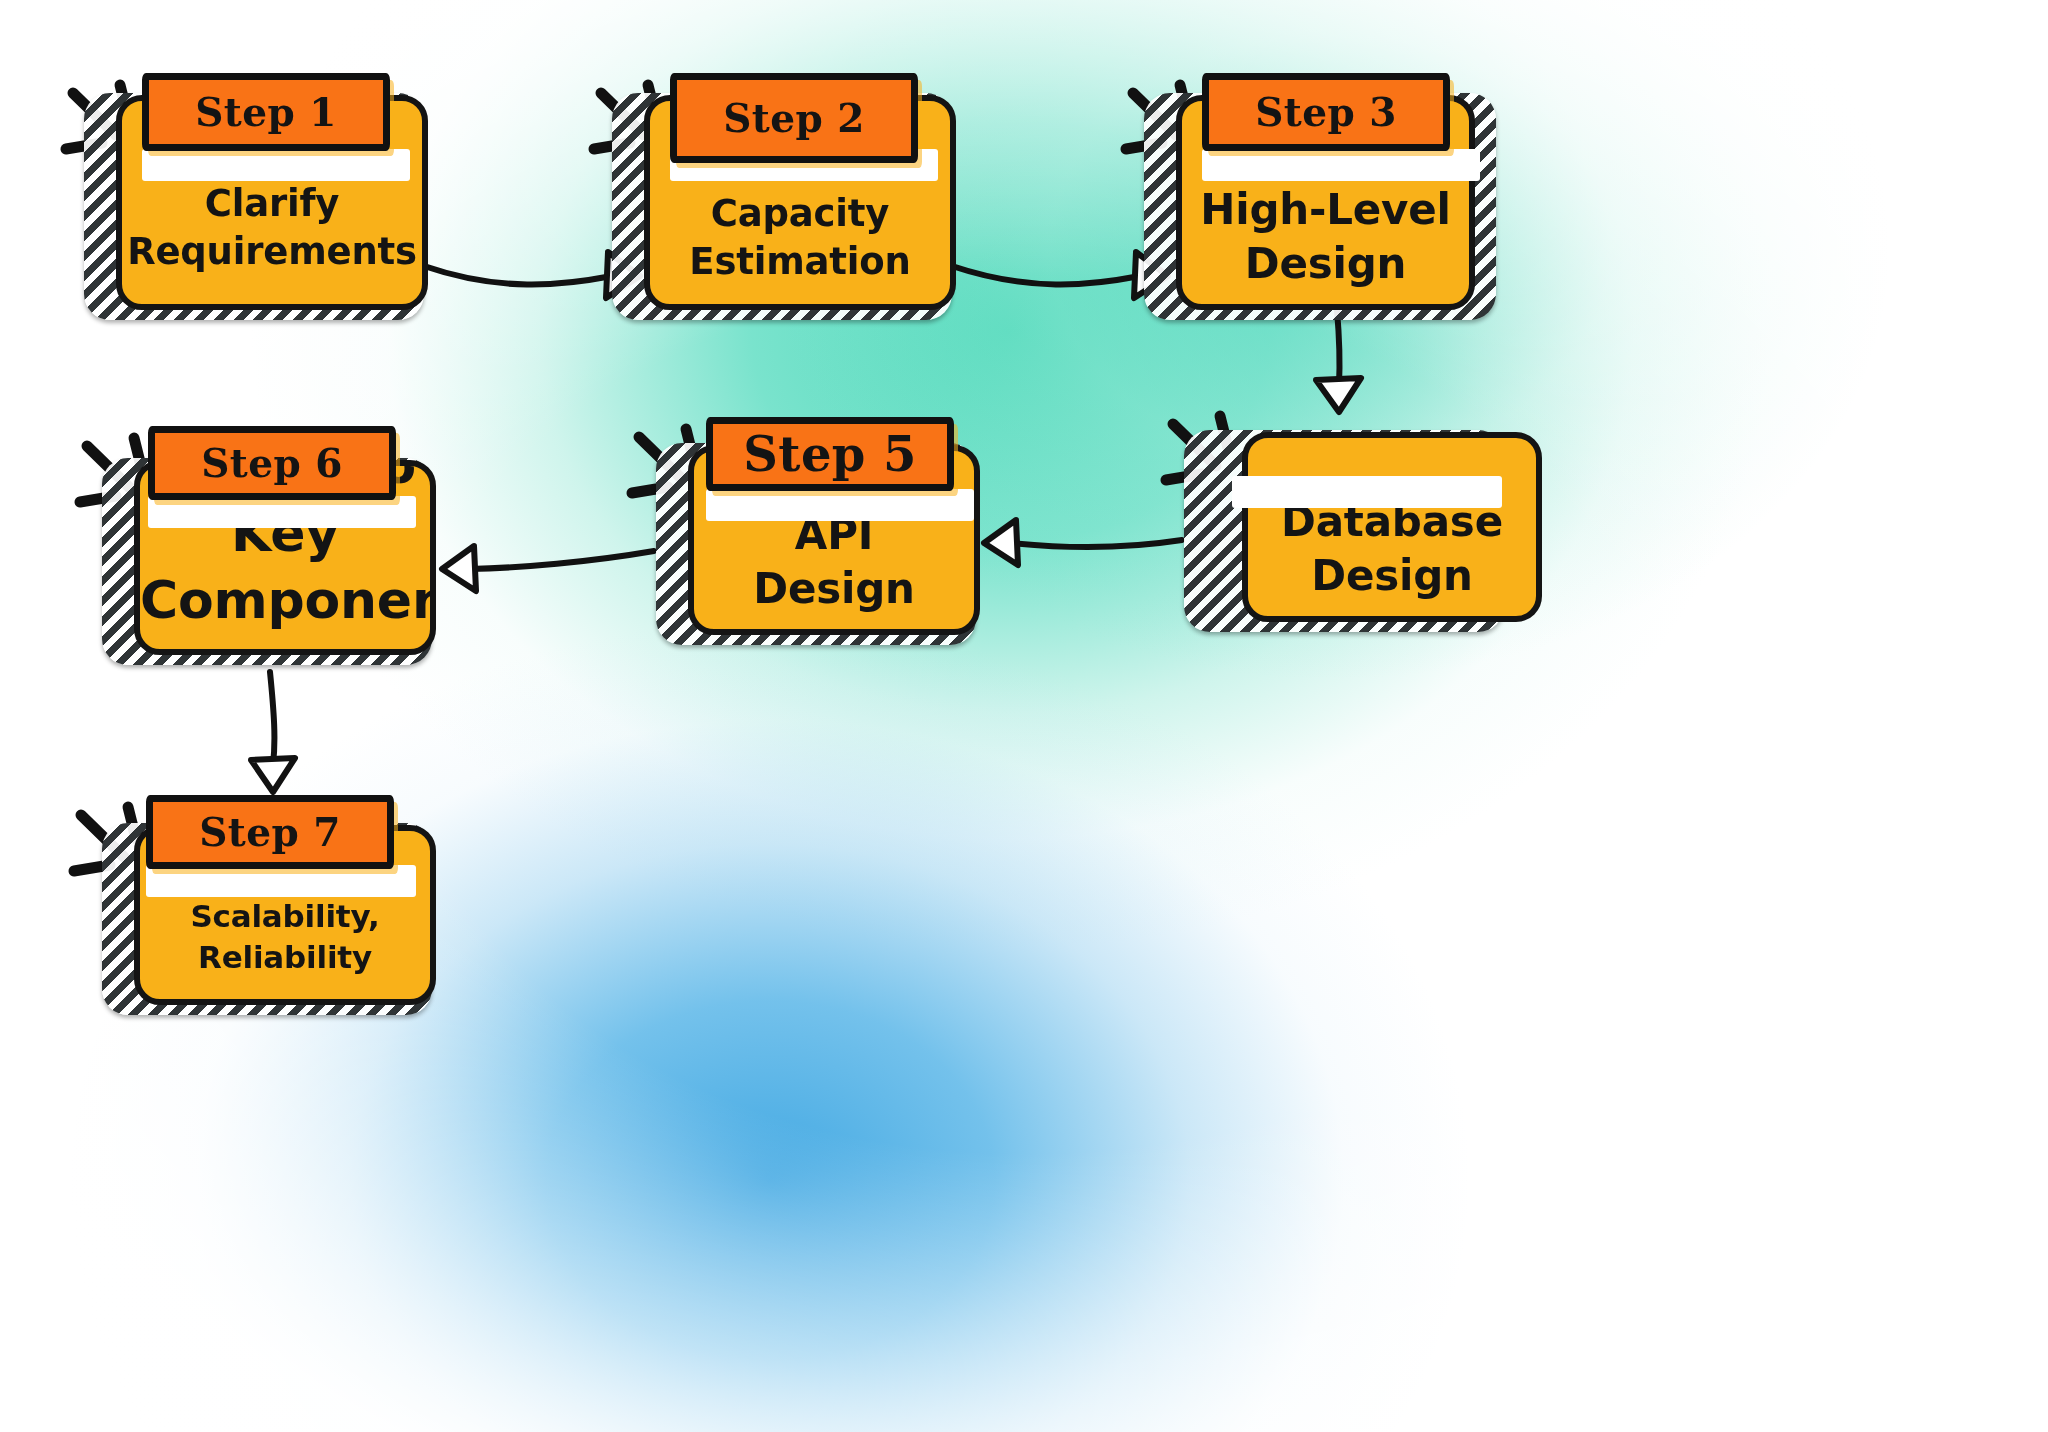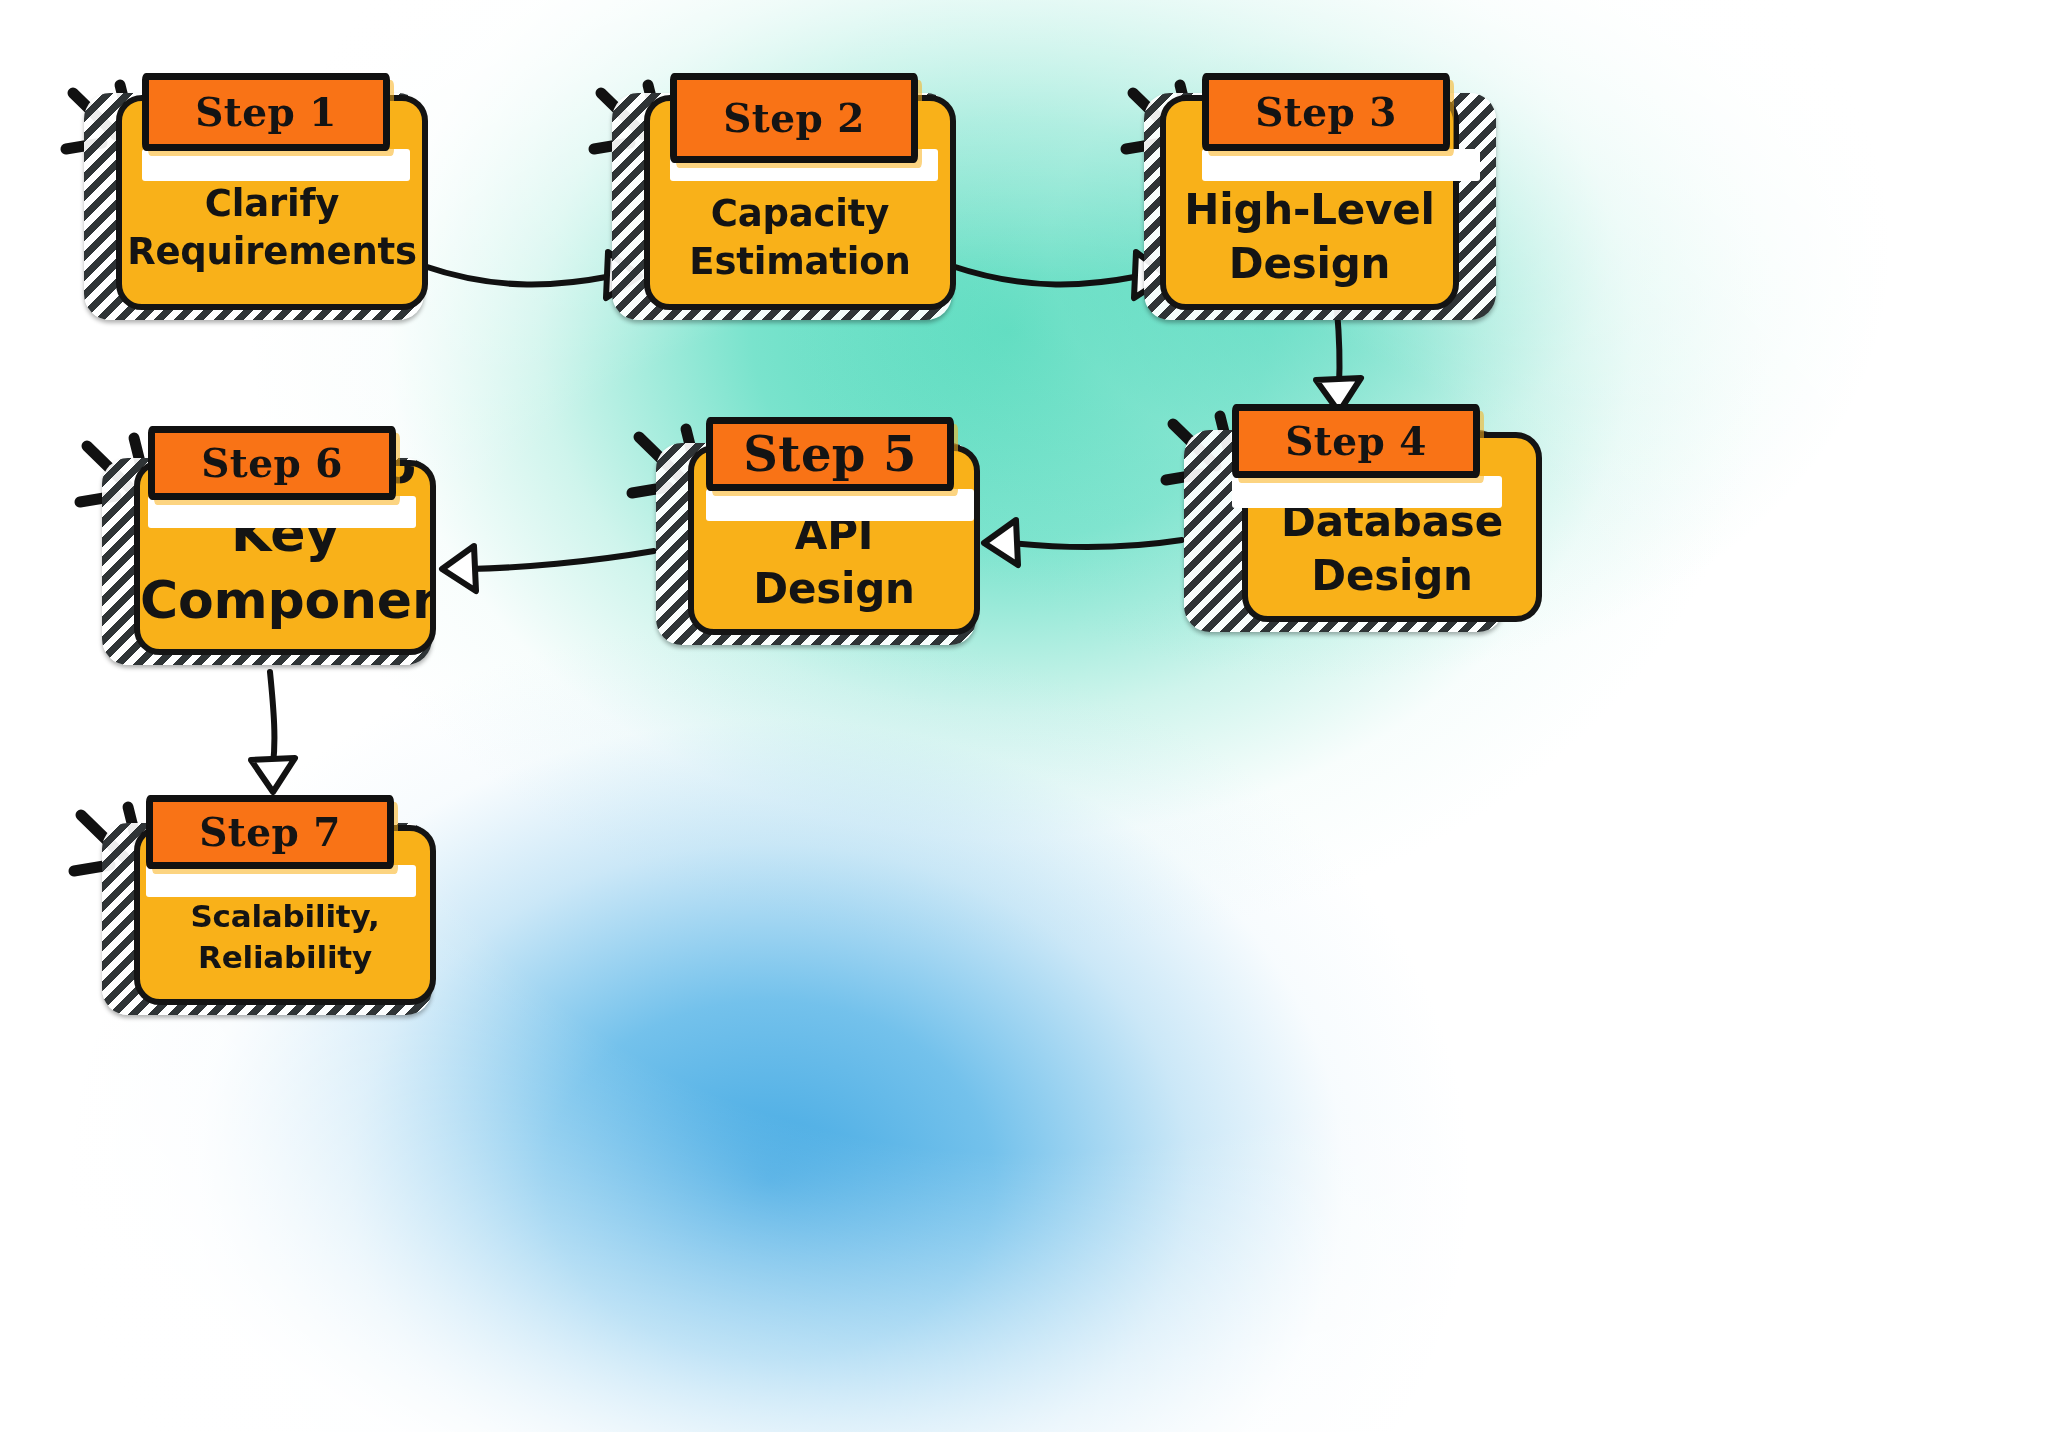--- a/index.html
+++ b/index.html
@@ -178,41 +178,40 @@
     <div class="plate" style="left:42px;top:-22px;width:248px;height:90px;font-size:39px;">Step 2</div>
   </div>
 
   <div class="node" id="n3" style="left:1160px;top:95px;width:352px;height:225px;">
     <svg class="sparks" style="left:-42px;top:-22px;" viewBox="0 0 110 95">
       <line x1="15" y1="20" x2="58" y2="62" stroke="#111" stroke-width="11" stroke-linecap="round"></line>
       <line x1="62" y1="12" x2="70" y2="44" stroke="#111" stroke-width="11" stroke-linecap="round"></line>
       <line x1="8" y1="76" x2="44" y2="70" stroke="#111" stroke-width="11" stroke-linecap="round"></line>
     </svg>
     <div class="hatch" style="left:-16px;top:-2px;width:352px;height:227px;"></div>
-    <div class="card" style="left:0;top:0px;width:299px;height:215px;padding-bottom:12px;">
+    <div class="card" style="left:16px;top:0px;width:299px;height:215px;padding-bottom:12px;">
       <div class="card-body" style="font-size:42px;">High-Level
 Design</div>
     </div>
     <div class="white-band" style="left:42px;top:54px;width:278px;height:32px;"></div>
     <div class="plate" style="left:42px;top:-22px;width:248px;height:78px;font-size:39px;">Step 3</div>
   </div>
 
   <div class="node" id="n4" style="left:1200px;top:432px;width:320px;height:200px;">
     <svg class="sparks" style="left:-42px;top:-28px;" viewBox="0 0 110 95">
       <line x1="15" y1="20" x2="58" y2="62" stroke="#111" stroke-width="11" stroke-linecap="round"></line>
       <line x1="62" y1="12" x2="70" y2="44" stroke="#111" stroke-width="11" stroke-linecap="round"></line>
       <line x1="8" y1="76" x2="44" y2="70" stroke="#111" stroke-width="11" stroke-linecap="round"></line>
     </svg>
     <div class="hatch" style="left:-16px;top:-2px;width:320px;height:202px;"></div>
     <div class="card" style="left:16px;top:0px;width:300px;height:190px;padding-bottom:12px;margin-left:26px;">
       <div class="card-body" style="font-size:42px;">Database
 Design</div>
     </div>
     <div class="white-band" style="left:32px;top:44px;width:270px;height:32px;"></div>
-    <div class="plate" style="left:32px;top:-28px;width:248px;height:74px;font-size:39px;">Step 4</div>
   </div>
 
   <div class="node" id="n5" style="left:672px;top:445px;width:320px;height:200px;">
     <svg class="sparks" style="left:-48px;top:-28px;" viewBox="0 0 110 95">
       <line x1="15" y1="20" x2="58" y2="62" stroke="#111" stroke-width="11" stroke-linecap="round"></line>
       <line x1="62" y1="12" x2="70" y2="44" stroke="#111" stroke-width="11" stroke-linecap="round"></line>
       <line x1="8" y1="76" x2="44" y2="70" stroke="#111" stroke-width="11" stroke-linecap="round"></line>
     </svg>
     <div class="hatch" style="left:-16px;top:-2px;width:320px;height:202px;"></div>
     <div class="card" style="left:16px;top:0px;width:292px;height:190px;padding-bottom:12px;">

